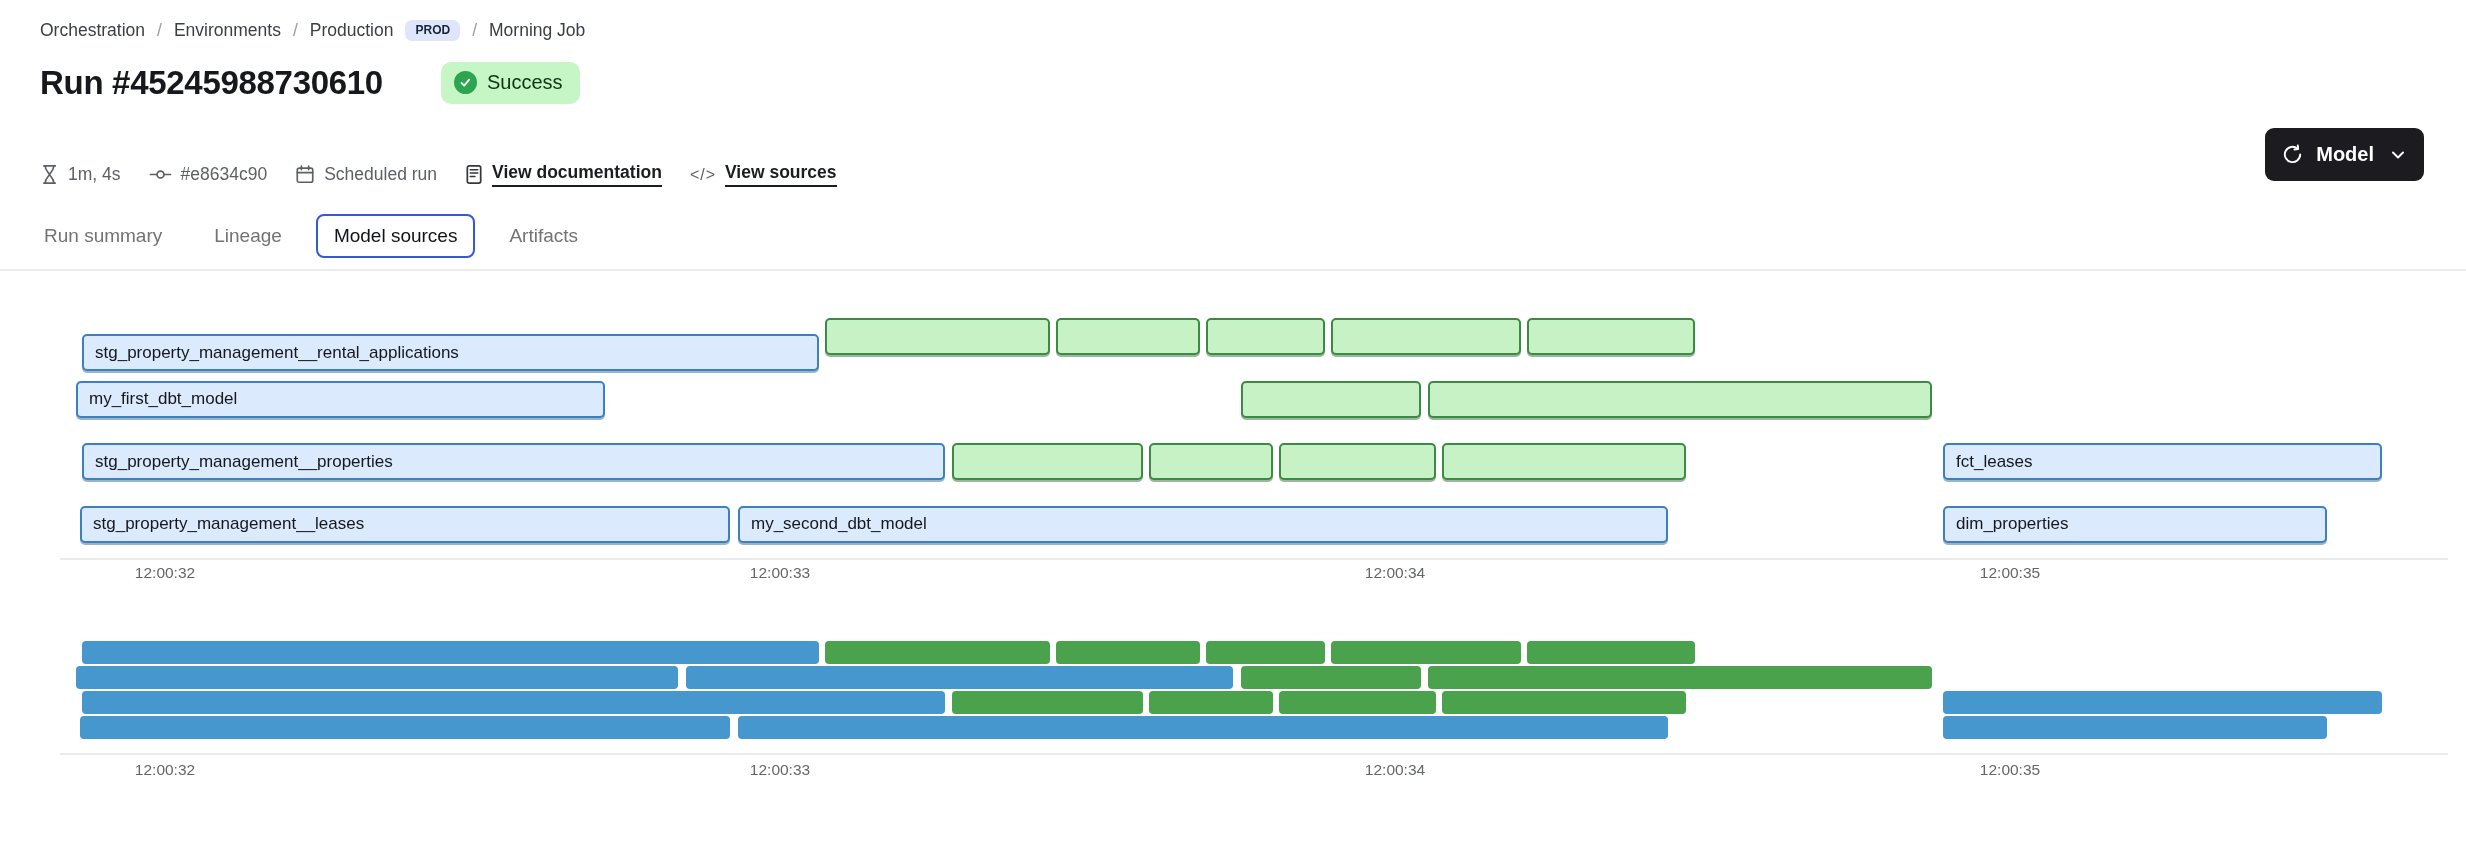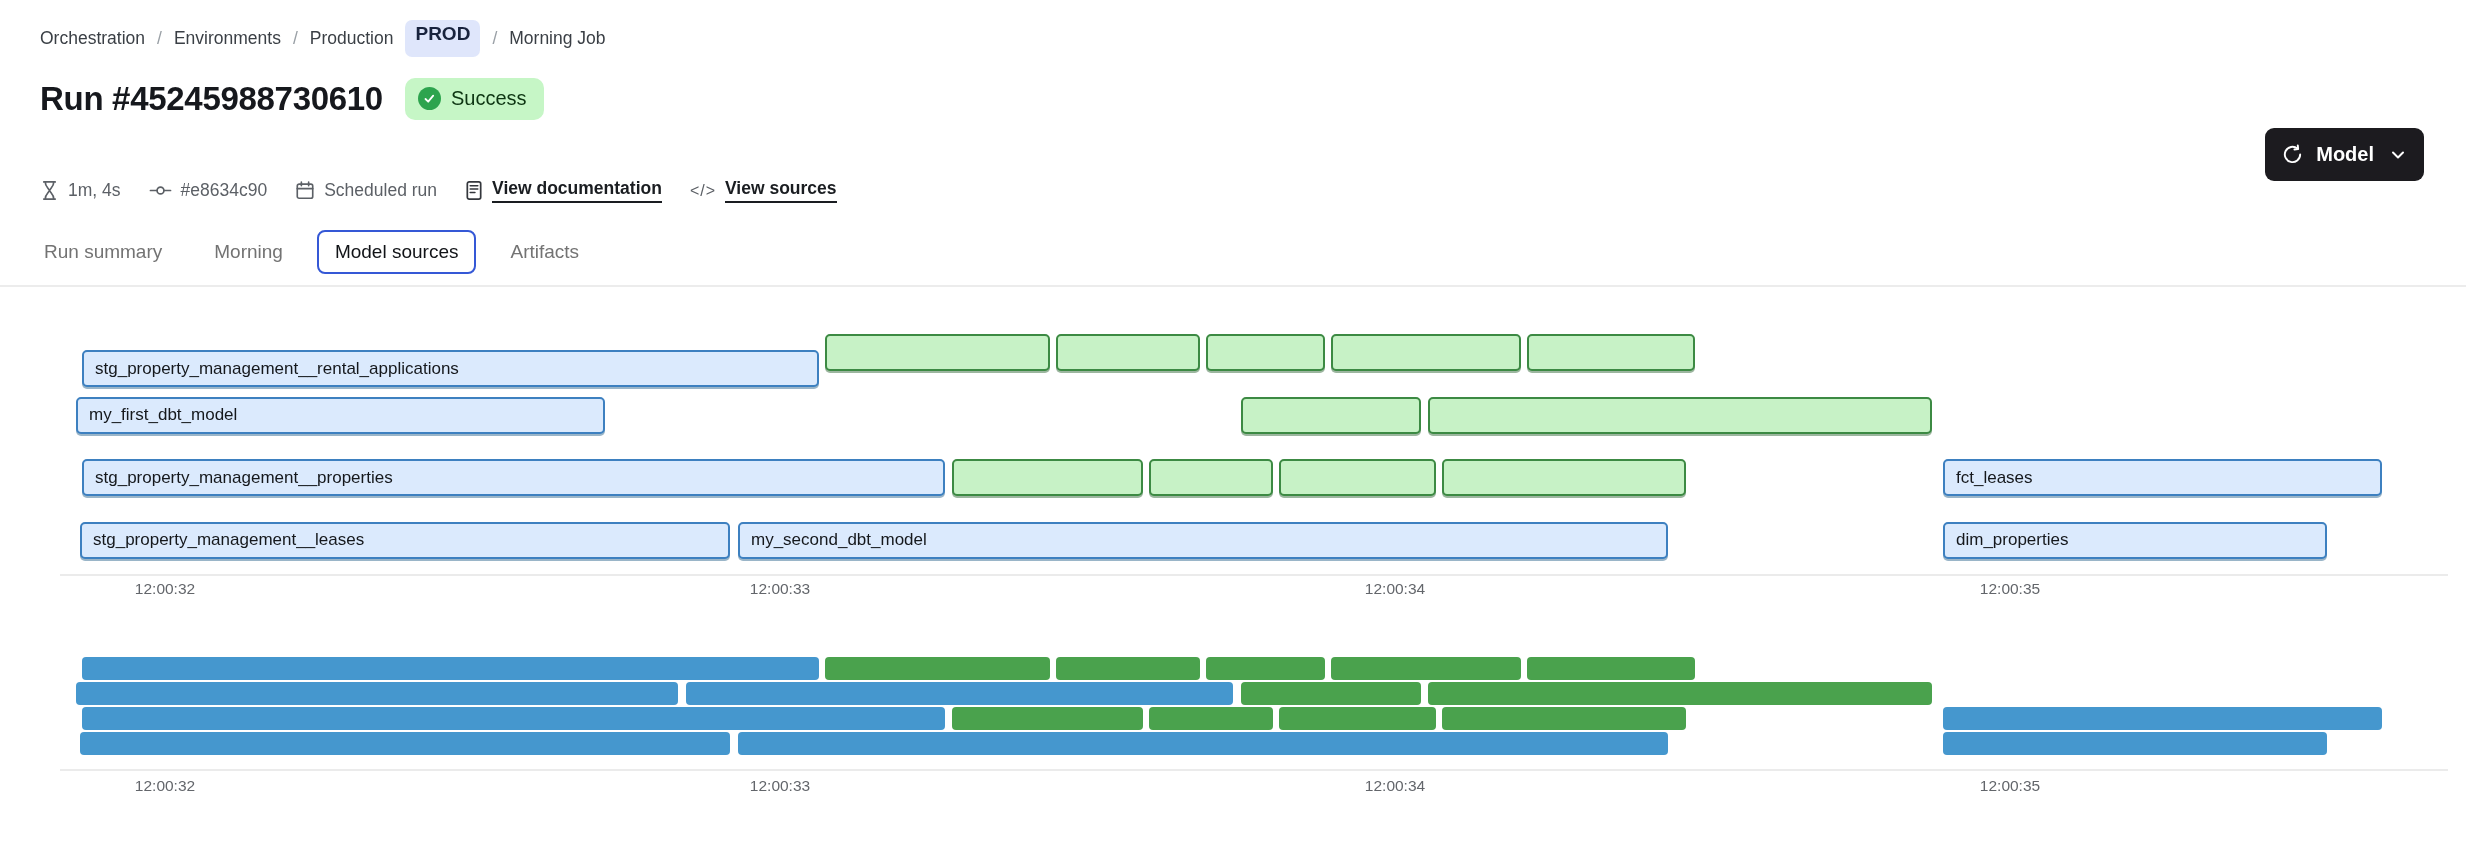--- a/index.html
+++ b/index.html
@@ -5,27 +5,27 @@
   * { box-sizing: border-box; margin: 0; padding: 0; }
   html, body { width: 2466px; height: 842px; background: #ffffff; overflow: hidden;
     font-family: "Liberation Sans", sans-serif; color: #16181d; }
 
   
   .breadcrumb { display: flex; align-items: center; gap: 12px; padding: 20px 40px 0 40px;
     font-size: 17.5px; color: #3a3f45; }
   .breadcrumb .crumb { cursor: pointer; }
   .breadcrumb .sep { color: #9aa0a6; }
   .env-badge { background: var(--prod-badge-bg); color: var(--prod-badge-text);
-    font-weight: bold; font-size: 19px; padding: 3px 10px 12px; border-radius: 7px; }
+    font-weight: bold; font-size: 12px; padding: 3px 10px 4px; border-radius: 7px; }
 
   
   .title-row { display: flex; align-items: center; gap: 22px; margin: 21px 40px 0 40px; }
   .page-title { font-size: 33px; font-weight: bold; letter-spacing: -0.3px; }
   .status-badge { display: flex; align-items: center; gap: 10px; background: var(--success-bg);
-    border-radius: 10px; padding: 9px 17px 10px 13px; font-size: 20px; color: #0d3512; }
+    border-radius: 10px; padding: 9px 17px 10px 13px; font-size: 20px; color: #0d3512; margin-left: 36px; }
   .status-dot { width: 23px; height: 23px; border-radius: 50%; background: var(--success-dot);
     display: flex; align-items: center; justify-content: center; }
 
   
   .rerun-button { position: absolute; top: 128px; right: 42px; height: 53px;
     background: var(--rerun-bg); color: #fff; border: none; border-radius: 9px;
     display: flex; align-items: center; gap: 12px; padding: 0 18px 0 16px;
     font-size: 20px; font-weight: bold; font-family: inherit; cursor: pointer; }
 
   
@@ -129,21 +129,21 @@
     <span class="meta-link">View documentation</span>
   </div>
   <div class="meta-item">
     <span class="code-glyph">&lt;/&gt;</span>
     <span class="meta-link">View sources</span>
   </div>
 </div>
 
 <div class="tabs">
   <div class="tab">Run summary</div>
-  <div class="tab">Morning</div>
+  <div class="tab">Lineage</div>
   <div class="tab active">Model sources</div>
   <div class="tab">Artifacts</div>
 </div>
 <div class="tabs-separator"></div>
 
 <div class="gantt">
   <div class="axis-line" style="top:272px"></div>
   <div class="axis-line" style="top:467px"></div>
 <div class="bar blue" style="left: 82px; top: 48px; width: 737px;">stg_property_management__rental_applications</div>
     <div class="bar mini blue" style="left: 82px; top: 355px; width: 737px;"></div>

